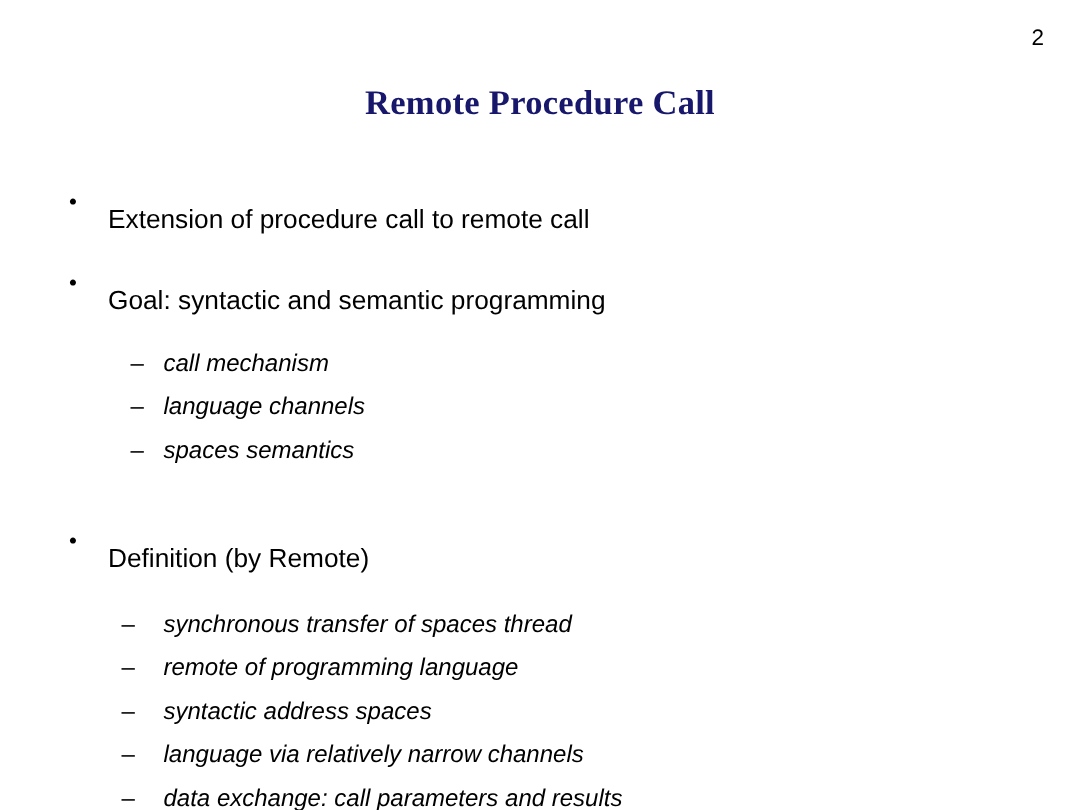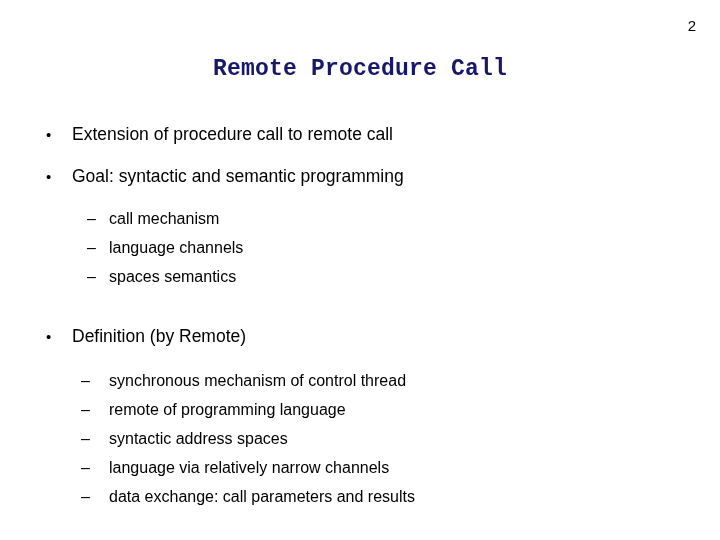--- a/index.html
+++ b/index.html
@@ -38,21 +38,21 @@
   .slide-title {
     position: absolute;
     top: 56px;
     left: 0;
     width: 720px;
     text-align: center;
     font-size: 23px;
     font-weight: bold;
     letter-spacing: 0.2px;
     color: #17176B;
-    font-family: Liberation Mono, monospace;
+    font-family: Liberation Serif, serif;
   }
 
   
   .body {
     position: absolute;
     top: 122px;
     left: 40px;
     width: 640px;
   }
 
@@ -71,38 +71,40 @@
     width: 32px;
     flex: 0 0 32px;
     text-align: left;
     padding-left: 6px;
     box-sizing: border-box;
     font-size: 15px;
     line-height: 25px;
   }
   .l1 .text {
     flex: 1 1 auto;
+    margin-top: 12px;
   }
 
   
   .l2 {
     display: flex;
     align-items: flex-start;
     font-size: 16px;
     line-height: 29px;
     color: #000000;
   }
   .l2 .marker {
     flex: 0 0 auto;
     text-align: left;
     font-size: 16px;
     line-height: 29px;
   }
   .l2 .text {
     flex: 1 1 auto;
+    font-style: italic;
   }
 
   
   .sub-a { margin-top: -2px; margin-left: 47px; }
   .sub-a .marker { width: 22px; }
 
   .sub-b { margin-top: 0px; margin-left: 41px; }
   .sub-b .marker { width: 28px; }
 
   .gap-between-groups { height: 33px; }
@@ -151,21 +153,21 @@
 
     <div class="group">
       <div class="l1">
         <span class="marker">•</span>
         <span class="text">Definition (by Remote)</span>
       </div>
 
       <div class="sub-b">
         <div class="l2">
           <span class="marker">–</span>
-          <span class="text">synchronous mechanism of control thread</span>
+          <span class="text">synchronous transfer of spaces thread</span>
         </div>
         <div class="l2">
           <span class="marker">–</span>
           <span class="text">remote of programming language</span>
         </div>
         <div class="l2">
           <span class="marker">–</span>
           <span class="text">syntactic address spaces</span>
         </div>
         <div class="l2">

